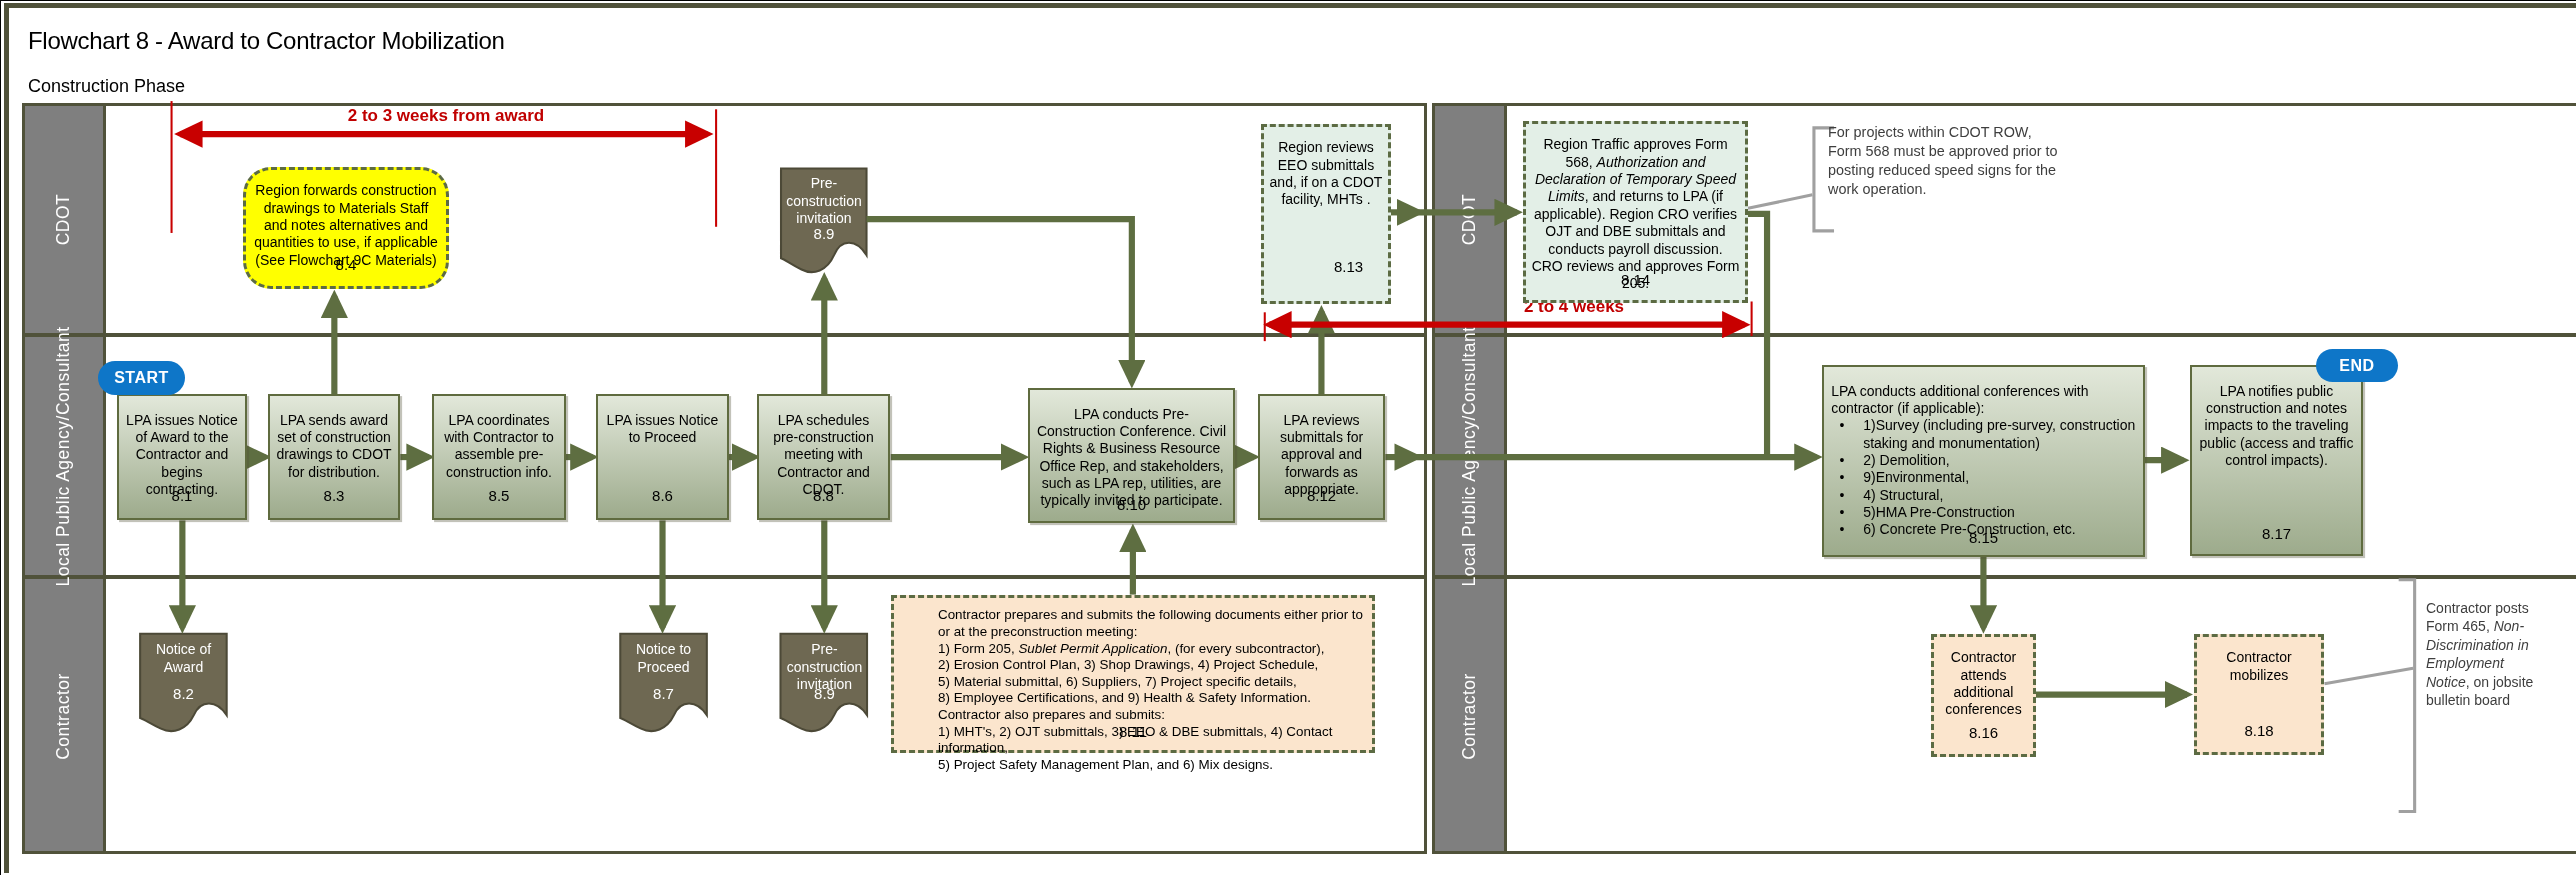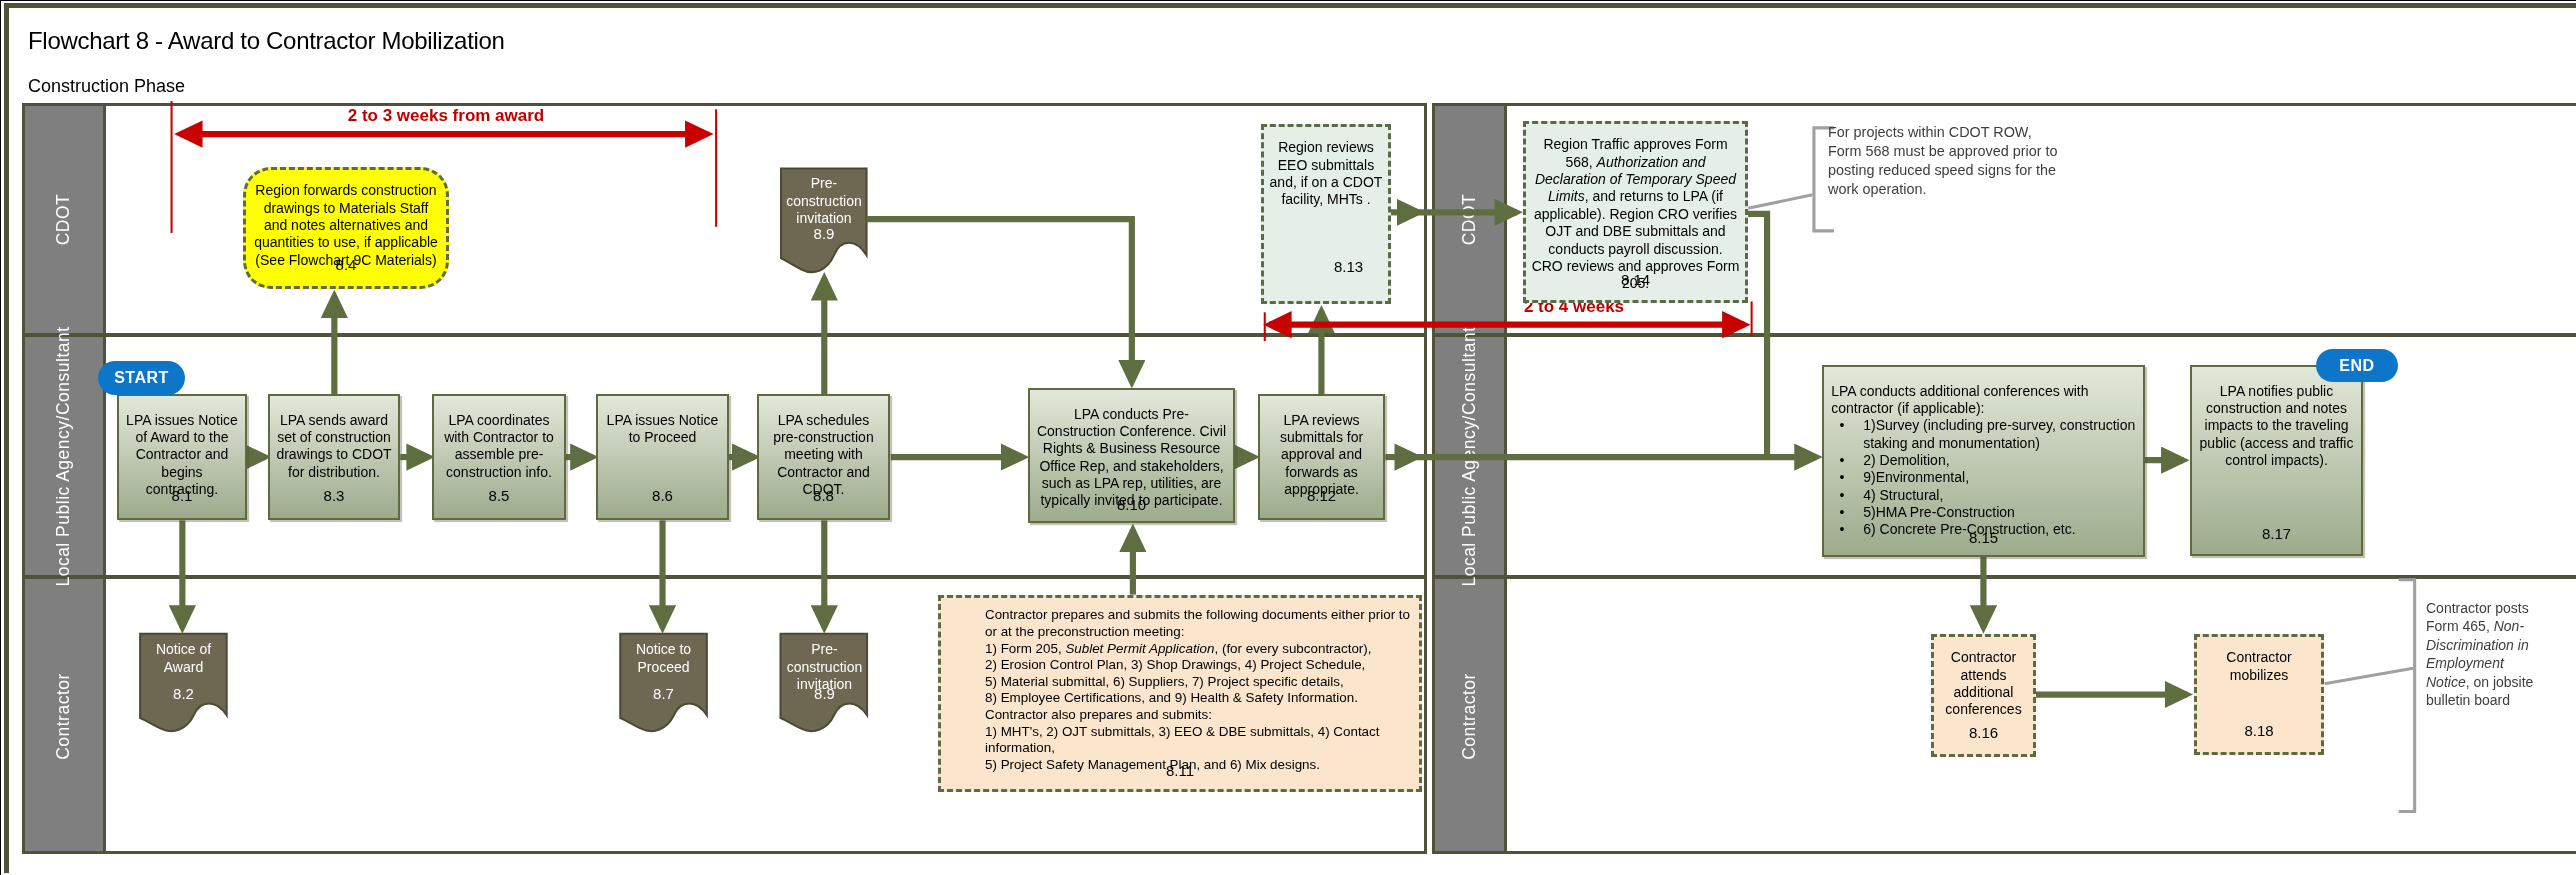--- a/index.html
+++ b/index.html
@@ -171,21 +171,21 @@
         <div class="num" style="bottom: 27px;">8.2</div>
       </div>
       <div class="doc-text" style="left: 620px; top: 634px; width: 87px; height: 97px;">
         <div class="para"><span>Notice to Proceed</span></div>
         <div class="num" style="bottom: 27px;">8.7</div>
       </div>
       <div class="doc-text" style="left: 781px; top: 634px; width: 87px; height: 97px;">
         <div class="para"><span>Pre-construction invitation</span></div>
         <div class="num" style="bottom: 27px;">8.9</div>
       </div>
-      <div class="node dashedbox bigtan" style="left: 938px; top: 595px; width: 484px; height: 197px; padding-left: 44px;">
+      <div class="node dashedbox bigtan" style="left: 891px; top: 595px; width: 484px; height: 158px; padding-left: 44px;">
         <div class="para"><span>Contractor prepares and submits the following documents either prior to or at the preconstruction  meeting:</span></div>
         <div class="para"><span>1) Form 205, </span><span class="it">Sublet Permit Application</span><span>, (for every subcontractor),</span></div>
         <div class="para"><span>2) Erosion Control Plan, 3) Shop Drawings,  4) Project Schedule,</span></div>
         <div class="para"><span>5) Material submittal,  6) Suppliers, 7) Project specific details,</span></div>
         <div class="para"><span>8) Employee Certifications, and 9) Health &amp; Safety Information.</span></div>
         <div class="para"><span>Contractor also prepares and submits:</span></div>
         <div class="para"><span>1) MHT's, 2) OJT submittals, 3) EEO &amp; DBE submittals, 4) Contact information,</span></div>
         <div class="para"><span>5) Project Safety Management Plan, and 6) Mix designs.</span></div>
         <div class="num" style="bottom: 8.2px;">8.11</div>
       </div>

